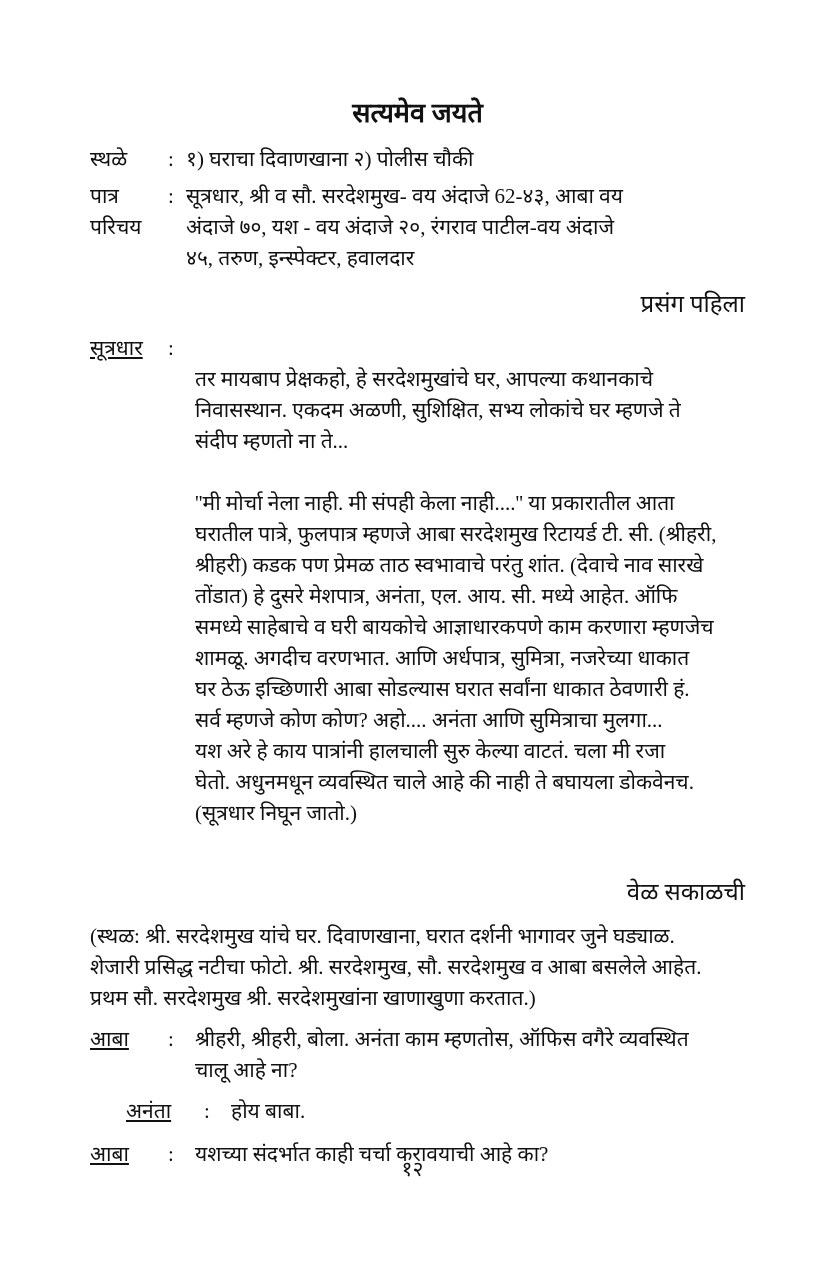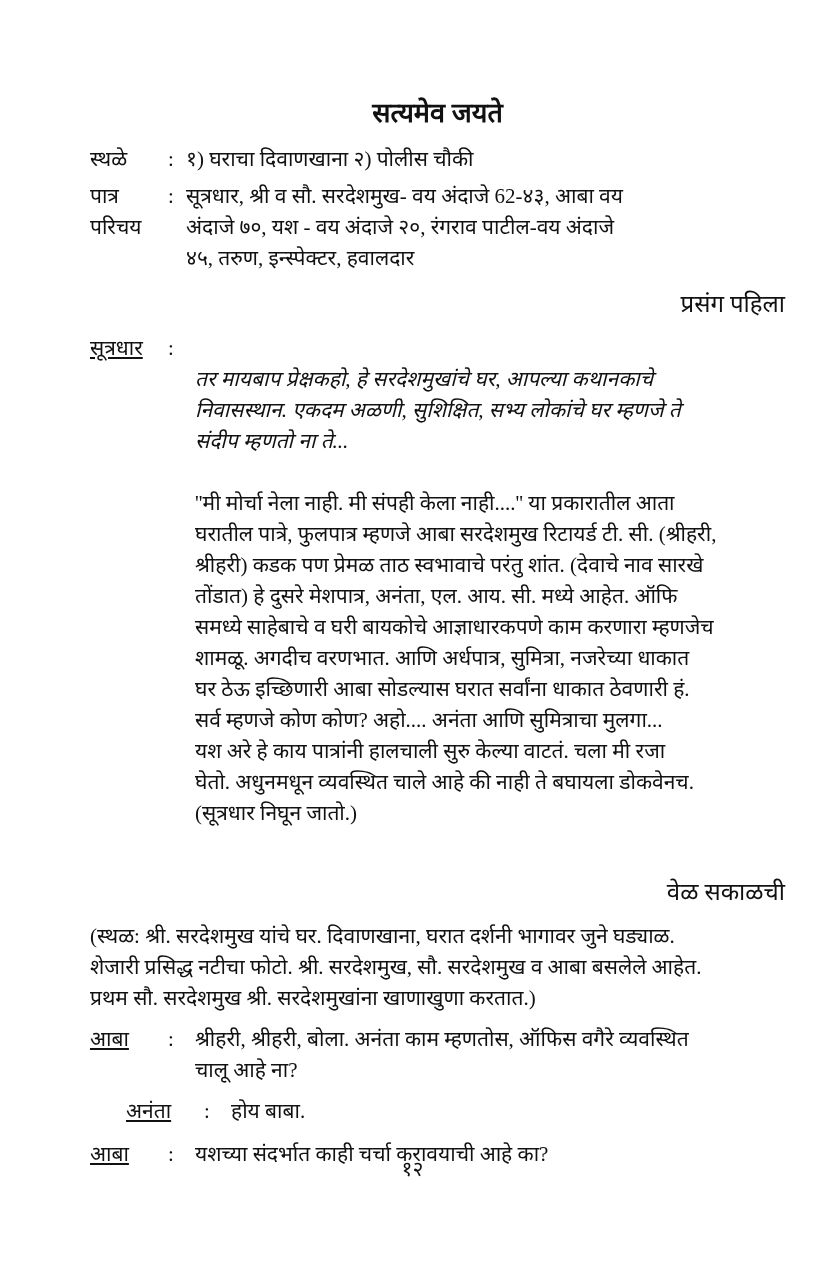--- a/index.html
+++ b/index.html
@@ -11,21 +11,21 @@
     position: relative;
     width: 825px;
     height: 1275px;
     margin: 0 auto;
     background: #ffffff;
     color: #111111;
     font-family: "Liberation Serif", "DejaVu Serif", serif;
     overflow: hidden;
   }
   .content {
-    padding: 96px 40px 0 90px; 
+    padding: 96px 80px 0 90px; 
   }
   .doc-title {
     text-align: center;
     font-size: 27px;
     font-weight: bold;
     line-height: 34px;
     margin: 0 0 14px 0;
   }
   .meta-row {
     display: flex;
@@ -99,21 +99,21 @@
 अंदाजे ७०, यश - वय अंदाजे २०, रंगराव पाटील-वय  अंदाजे
 ४५, तरुण, इन्स्पेक्टर, हवालदार</span>
     </div>
 
     <h2 class="scene-heading">प्रसंग पहिला</h2>
 
     <div class="dialogue">
       <span class="speaker">सूत्रधार</span>
       <span class="d-colon">:</span>
       <span class="d-text">
-        <span class="para1" style="display:block; white-space:pre-line;font-style:italic;">तर मायबाप प्रेक्षकहो, हे सरदेशमुखांचे घर, आपल्या कथानकाचे
+        <span class="para1" style="display:block; white-space:pre-line;">तर मायबाप प्रेक्षकहो, हे सरदेशमुखांचे घर, आपल्या कथानकाचे
 निवासस्थान. एकदम अळणी, सुशिक्षित, सभ्य लोकांचे घर म्हणजे ते
 संदीप म्हणतो ना ते...</span>
         <span class="para2" style="display:block;">''मी मोर्चा नेला नाही. मी संपही केला नाही....'' या प्रकारातील आता
 घरातील पात्रे, फुलपात्र म्हणजे आबा सरदेशमुख रिटायर्ड टी. सी. (श्रीहरी,
 श्रीहरी) कडक पण प्रेमळ ताठ स्वभावाचे परंतु शांत. (देवाचे नाव सारखे
 तोंडात) हे दुसरे मेशपात्र, अनंता, एल. आय. सी. मध्ये आहेत. ऑफि
 समध्ये साहेबाचे व घरी बायकोचे आज्ञाधारकपणे काम करणारा म्हणजेच
 शामळू. अगदीच वरणभात. आणि अर्धपात्र, सुमित्रा, नजरेच्या धाकात
 घर ठेऊ इच्छिणारी आबा सोडल्यास घरात सर्वांना धाकात ठेवणारी हं.
 सर्व म्हणजे कोण कोण? अहो.... अनंता आणि सुमित्राचा मुलगा...

